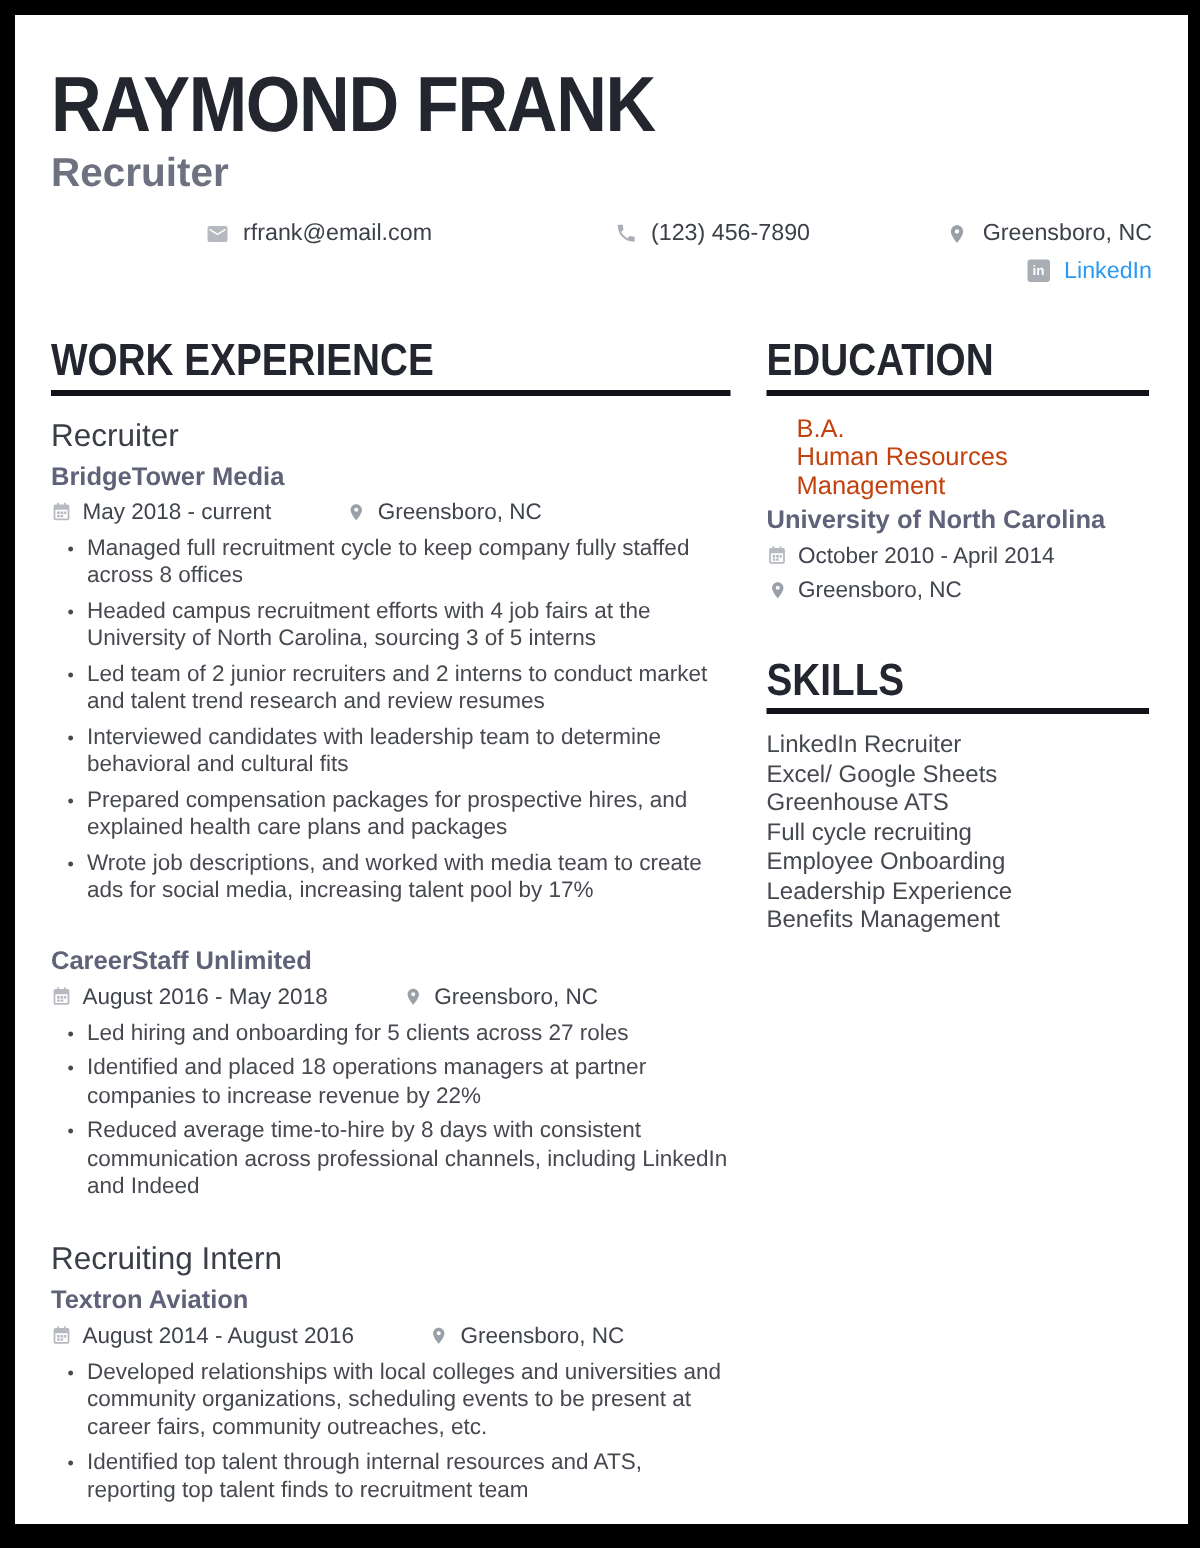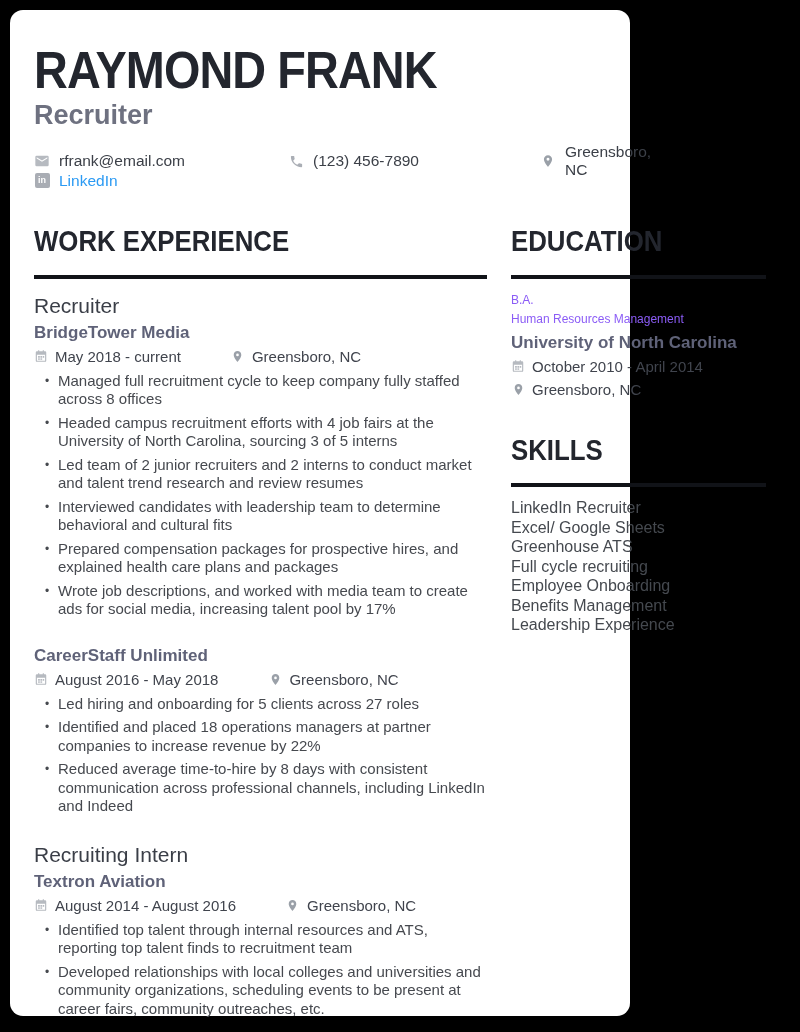--- a/index.html
+++ b/index.html
@@ -7,24 +7,23 @@
   body {
     background: #000;
     font-family: "Liberation Sans", sans-serif;
     width: 800px;
     height: 1032px;
     overflow: hidden;
   }
   .page {
     background: #fff;
     margin: 10px 8px 16px 10px;
-    width: 620px;
+    width: 782px;
     height: 1006px;
     padding: 24px 24px 20px 24px;
-    border-radius: 13px;
   }
 
   
   .name {
     font-size: 52px;
     font-weight: 700;
     color: #23262e;
     line-height: 1.0;
     letter-spacing: -1px;
     margin-top: 10px;
@@ -34,35 +33,35 @@
   .subtitle {
     font-size: 27px;
     font-weight: 700;
     color: #6e7180;
     margin-top: 4px;
     letter-spacing: 0px;
   }
   .contact { margin-top: 12px; }
   .contact-row { display: grid; grid-template-columns: 254px 252px 1fr; align-items: center; height: 25px; }
   .contact-row.second { grid-template-columns: 1fr; }
-  .contact-item { display: flex; align-items: center; gap: 9px; font-size: 15.5px; color: #3c4048; }
+  .contact-item { display: flex; align-items: center; gap: 9px; font-size: 15.5px; color: #3c4048; justify-content: flex-end; }
   .contact-item .ico { width: 16px; height: 16px; display: inline-flex; align-items: center; justify-content: center; flex: 0 0 16px; }
   .link { color: #2b9af3; text-decoration: none; cursor: pointer; }
   .li-badge {
     width: 15px; height: 15px; background: #a9adb4; border-radius: 2px;
     color: #fff; font-size: 9px; font-weight: 700; display: inline-flex;
     align-items: center; justify-content: center; line-height: 1;
   }
 
   
   .columns { display: grid; grid-template-columns: 453px 255px; column-gap: 24px; margin-top: 32px; }
 
   .sec-heading {
     border-bottom: 4px solid #111318;
-    padding-bottom: 18px;
+    padding-bottom: 3px;
     line-height: 1.05;
     white-space: nowrap;
   }
   .sec-heading span {
     display: inline-block;
     font-size: 30px;
     font-weight: 700;
     color: #23262e;
     transform: scaleX(0.86);
     transform-origin: 0 50%;
@@ -91,21 +90,21 @@
     content: "•";
     position: absolute;
     left: 11px;
     top: 0px;
     font-size: 12px;
     color: #46494f;
   }
 
   
   .edu-body { margin-top: 12px; }
-  .edu-degree, .edu-field { font-size: 12px; color: #8b5cf6; line-height: 19px; }
+  .edu-degree, .edu-field { font-size: 17px; color: #c2410c; line-height: 19px; margin-left: 20px; }
   .edu-field { max-width: 190px; }
   .edu-school { font-size: 17px; font-weight: 700; color: #5f6278; margin-top: 3px; line-height: 21px; }
   .edu-meta { display: flex; align-items: center; gap: 7px; font-size: 15px; color: #40444d; margin-top: 4px; line-height: 19px; }
   .edu-meta .ico { width: 14px; height: 14px; display: inline-flex; align-items: center; justify-content: center; flex: 0 0 14px; }
 
   .skills-block { margin-top: 35px; }
   ul.skills { list-style: none; margin-top: 11px; }
   ul.skills li { font-size: 16px; color: #45494f; line-height: 19.5px; }
 </style>
 </head>
@@ -248,22 +247,22 @@
           <span class="meta-item">
             <span class="ico">
               <svg width="13" height="15" viewBox="0 0 24 24" fill="#9aa0a8">
                   <path d="M12 2C8.14 2 5 5.14 5 9c0 5.25 7 13 7 13s7-7.75 7-13c0-3.86-3.14-7-7-7zm0 9.5A2.5 2.5 0 1 1 14.5 9 2.5 2.5 0 0 1 12 11.5z"></path>
                 </svg>
             </span>
             <span>Greensboro, NC</span>
           </span>
         </div>
         <ul class="bullets">
+          <li>Developed relationships with local colleges and universities and community organizations, scheduling events to be present at career fairs, community outreaches, etc.</li>
           <li>Identified top talent through internal resources and ATS, reporting top talent finds to recruitment team</li>
-          <li>Developed relationships with local colleges and universities and community organizations, scheduling events to be present at career fairs, community outreaches, etc.</li>
 
         </ul>
       </div>
     </div>
 
     <div>
 
       <div>
         <div class="sec-heading"><span>EDUCATION</span></div>
         <div class="edu-body">
@@ -295,20 +294,20 @@
       </div>
 
       <div class="skills-block">
         <div class="sec-heading"><span>SKILLS</span></div>
         <ul class="skills">
           <li>LinkedIn Recruiter</li>
           <li>Excel/ Google Sheets</li>
           <li>Greenhouse ATS</li>
           <li>Full cycle recruiting</li>
           <li>Employee Onboarding</li>
+          <li>Leadership Experience</li>
           <li>Benefits Management</li>
-          <li>Leadership Experience</li>
         </ul>
       </div>
 
     </div>
   </div>
 </div>
 
 </body></html>

